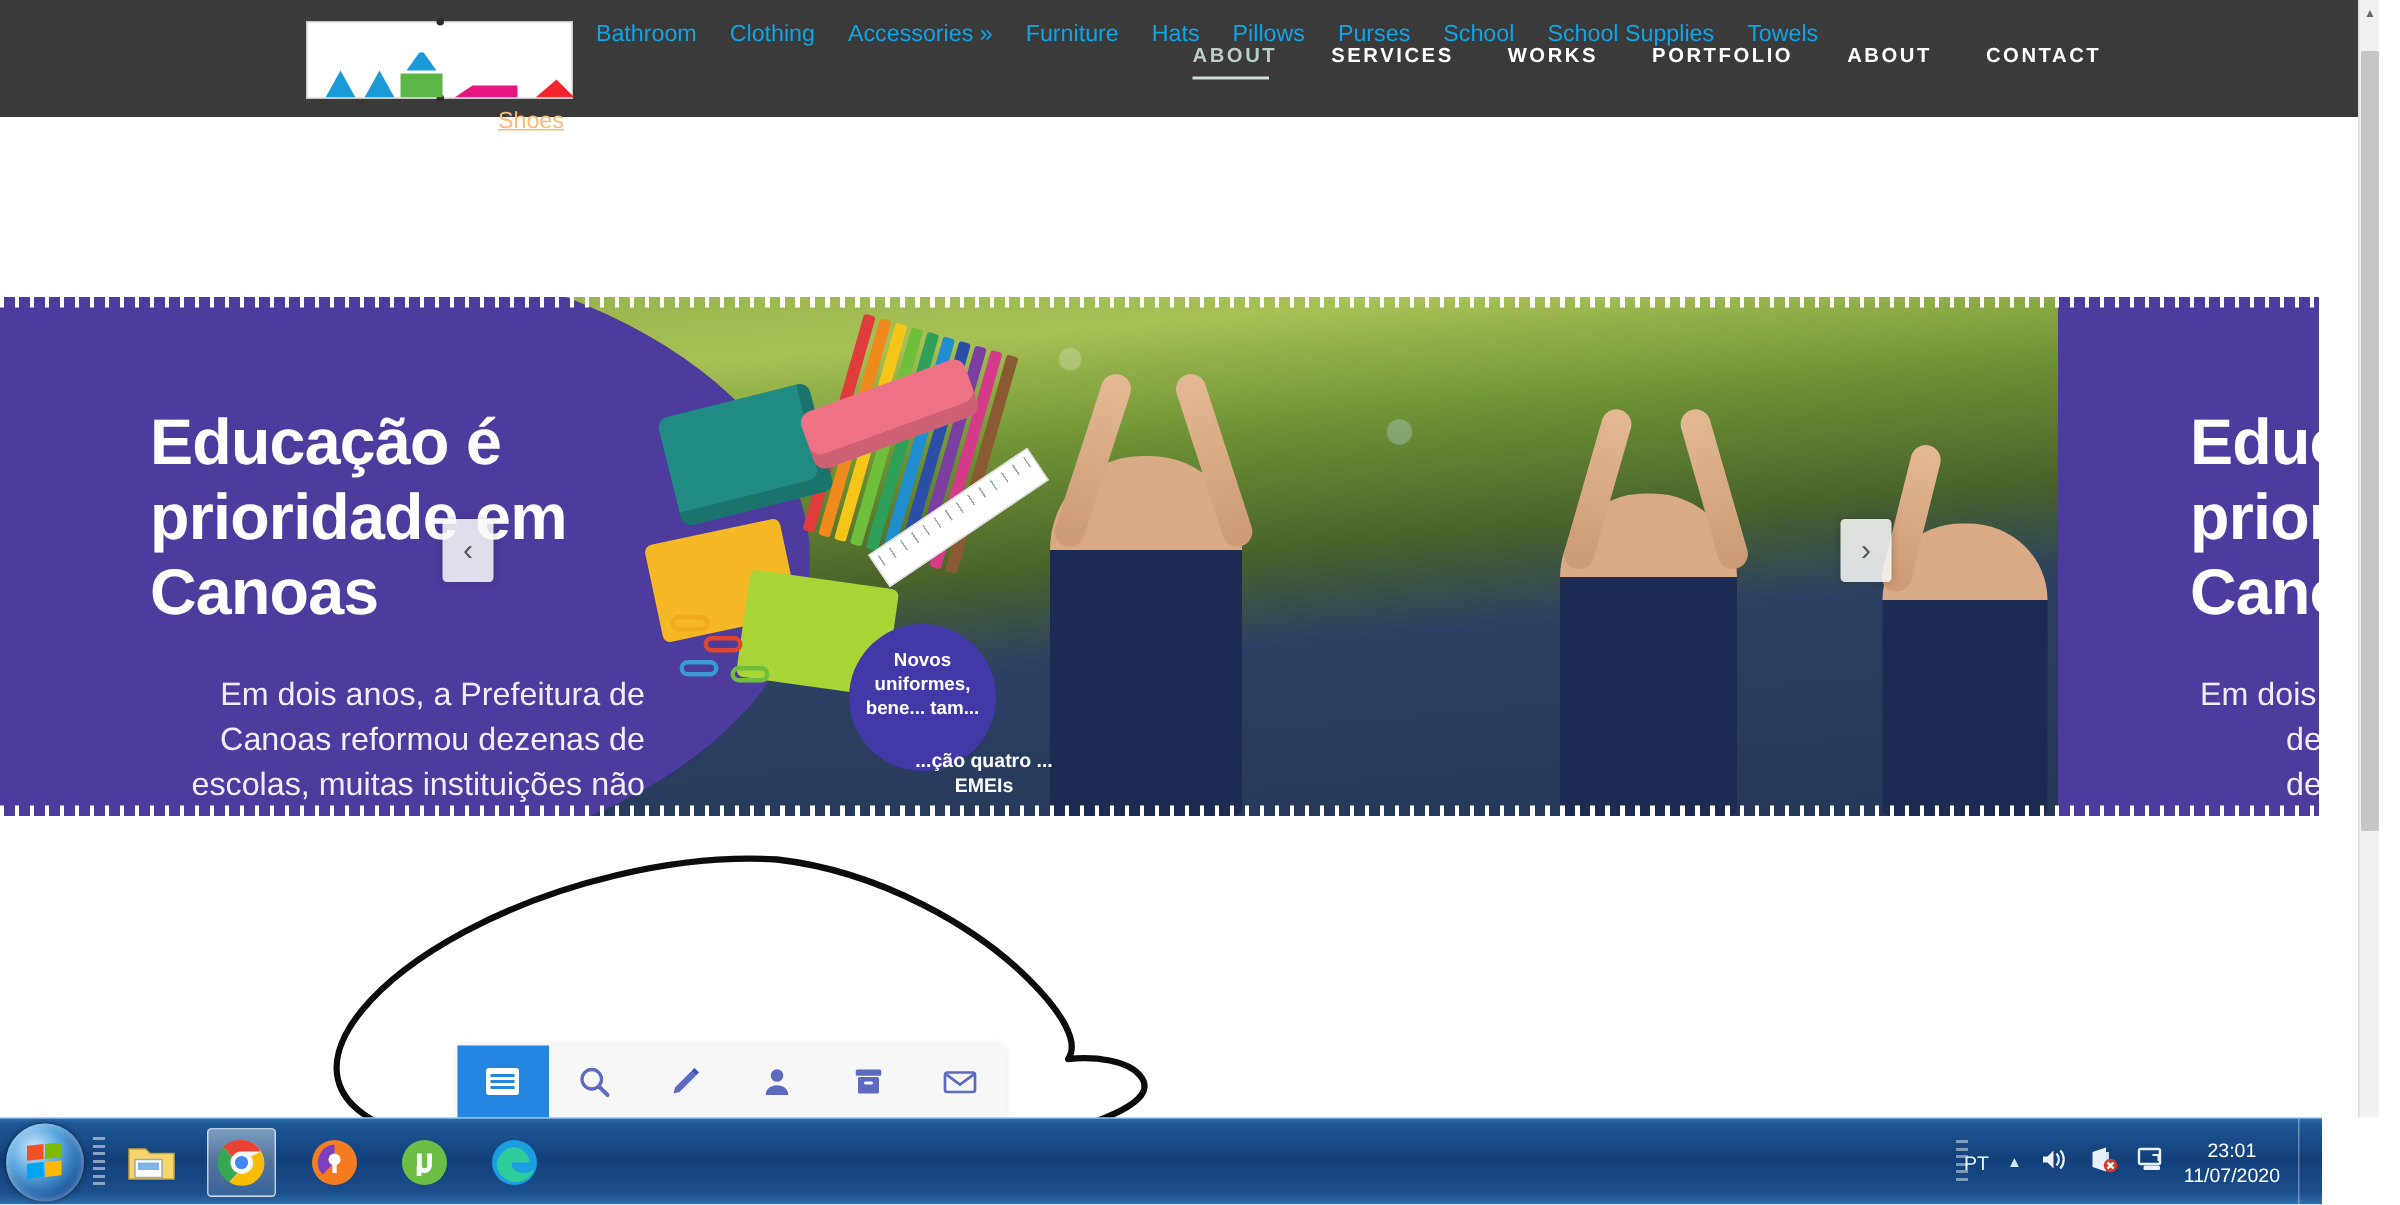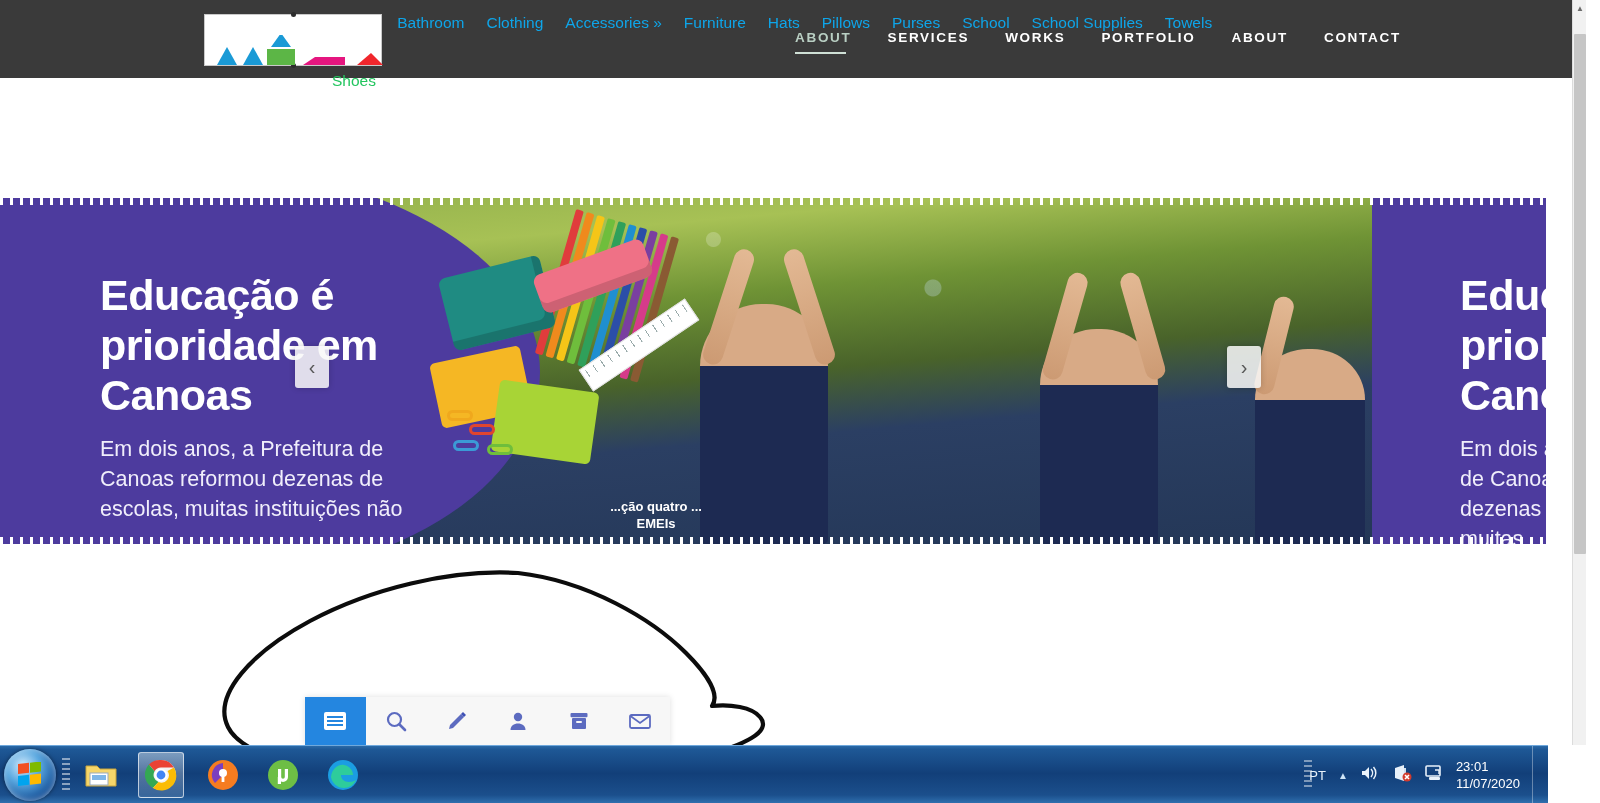--- a/index.html
+++ b/index.html
@@ -21,21 +21,21 @@
   }
   .shop-nav {
     position:absolute; left:0; top:14px; width:1586px; height:26px;
     color:#6e6e6e; font-size:15.5px; white-space:nowrap;
   }
   .shop-nav .sn-item {
     display:inline-block; margin-right:22px; color:#0ea5e9;
     font-family:"Liberation Sans", sans-serif;
   }
   .shop-nav .sn-first { margin-left:352px; }
-  .shop-nav-row2 { position:absolute; left:332px; top:72px; color:#22c55e; font-size:15.5px; }
+  .shop-nav-row2 { position:absolute; left:332px; top:72px; color:#fdba74; font-size:15.5px;text-decoration:underline; }
 
   .main-nav { position:absolute; left:795px; top:28px; height:30px; white-space:nowrap; }
   .main-nav .mn-item {
     display:inline-block; margin-right:36px;
     color:#ffffff; font-size:13.5px; font-weight:bold; letter-spacing:1.7px;
   }
   .main-nav .mn-active { color:#b9cfc3; position:relative; }
   .main-nav .mn-active::after {
     content:""; position:absolute; left:0; right:6px; bottom:-9px; height:2px; background:#cfe0d6;
   }
@@ -91,22 +91,22 @@
     border-radius: 0 56% 52% 0 / 0 50% 50% 0;
   }
   .slide-next .purple-panel { left:-36px; width:400px; border-radius: 0 60% 56% 0 / 0 50% 50% 0; }
 
   .hl-title {
     position:absolute; left:100px; top:72px; width:420px;
     color:#fff; font-size:43px; line-height:50px; font-weight:bold;
     letter-spacing:-0.5px;
   }
   .hl-sub {
-    position:absolute; left:100px; top:236px; width:330px;
-    color:#f0eefb; font-size:21.5px; line-height:30px;
+    position:absolute; left:100px; top:250px; width:330px;
+    color:#f0eefb; font-size:21.5px; line-height:30px;text-align:right;
   }
   .slide-next .hl-title { left:88px; width:300px; }
   .slide-next .hl-sub { left:88px; width:260px; }
 
   
   .collage { position:absolute; left:425px; top:16px; width:320px; height:330px; }
   .punch { position:absolute; left:20px; top:52px; width:104px; height:74px; background:#1f8b82; border-radius:7px; transform:rotate(-14deg); box-shadow:inset -8px -10px 0 rgba(0,0,0,.16); }
   .stapler { position:absolute; left:110px; top:42px; width:116px; height:40px; background:#ef7186; border-radius:8px; transform:rotate(-20deg); box-shadow:inset 0 -10px 0 rgba(0,0,0,.14); }
   .pencils { position:absolute; left:128px; top:10px; width:130px; height:150px; transform:rotate(16deg); }
   .pencils i { position:absolute; top:0; width:8px; height:150px; border-radius:2px; display:block; }
@@ -187,21 +187,21 @@
   .start-orb .flag { position:absolute; left:13px; top:13px; width:26px; height:26px; }
   .grip { position:absolute; top:12px; width:8px; height:34px;
     background:repeating-linear-gradient(180deg, rgba(255,255,255,.5) 0 2px, transparent 2px 5px); }
   .tb-app {
     position:absolute; top:6px; width:46px; height:46px; display:flex; align-items:center; justify-content:center;
   }
   .tb-app.running { background:linear-gradient(180deg, rgba(255,255,255,.42), rgba(255,255,255,.12));
     border:1px solid rgba(255,255,255,.65); border-radius:3px; }
   .tray { position:absolute; right:6px; top:0; height:58px; display:flex; align-items:center; gap:12px; }
   .tray-lang { color:#e8f2fb; font-size:13px; }
-  .tray-clock { color:#ffffff; font-size:13px; line-height:17px; }
+  .tray-clock { color:#ffffff; font-size:13px; line-height:17px; text-align:center; }
   .show-desktop { position:absolute; right:0; top:0; width:10px; height:58px; border-left:1px solid rgba(255,255,255,.35); }
   .tray-grip { position:absolute; right:236px; top:14px; width:8px; height:30px;
     background:repeating-linear-gradient(180deg, rgba(255,255,255,.45) 0 2px, transparent 2px 5px); }
 </style>
 </head>
 <body>
 
 <div id="screen">
 
   <div id="page">
@@ -264,20 +264,21 @@
           <div class="card-yellow"></div>
           <div class="card-green"></div>
           <div class="clips">
             <i style="left:0;  top:0;  border-color:#f0a81d;"></i>
             <i style="left:22px;top:14px;border-color:#e0452f;"></i>
             <i style="left:6px;top:30px; border-color:#3b9ad6;"></i>
             <i style="left:40px;top:34px;border-color:#6fbe3c;"></i>
           </div>
         </div>
 
+        <div class="badge-round">Novos uniformes, bene... tam...</div>
         <div class="blue-text-1">...ção quatro ... EMEIs</div>
 
         <div class="overlay-body">Vivamus eget nulla id elit volutpat dignissim sit amet quis lectus. Nulla viverra odio at odio molestie rutrum. Mauris vitae augue ac leo lobortis hendrerit. Nulla facilisi. Class aptent...</div>
 
       </div>
 
       <div class="slide slide-next">
         <div class="photo-bg"></div>
         <div class="kid" style="left:4px; width:90px; height:200px; position:absolute; bottom:0;"></div>
         <div class="arm" style="left:22px; bottom:150px; height:110px; transform:rotate(12deg);"></div>

